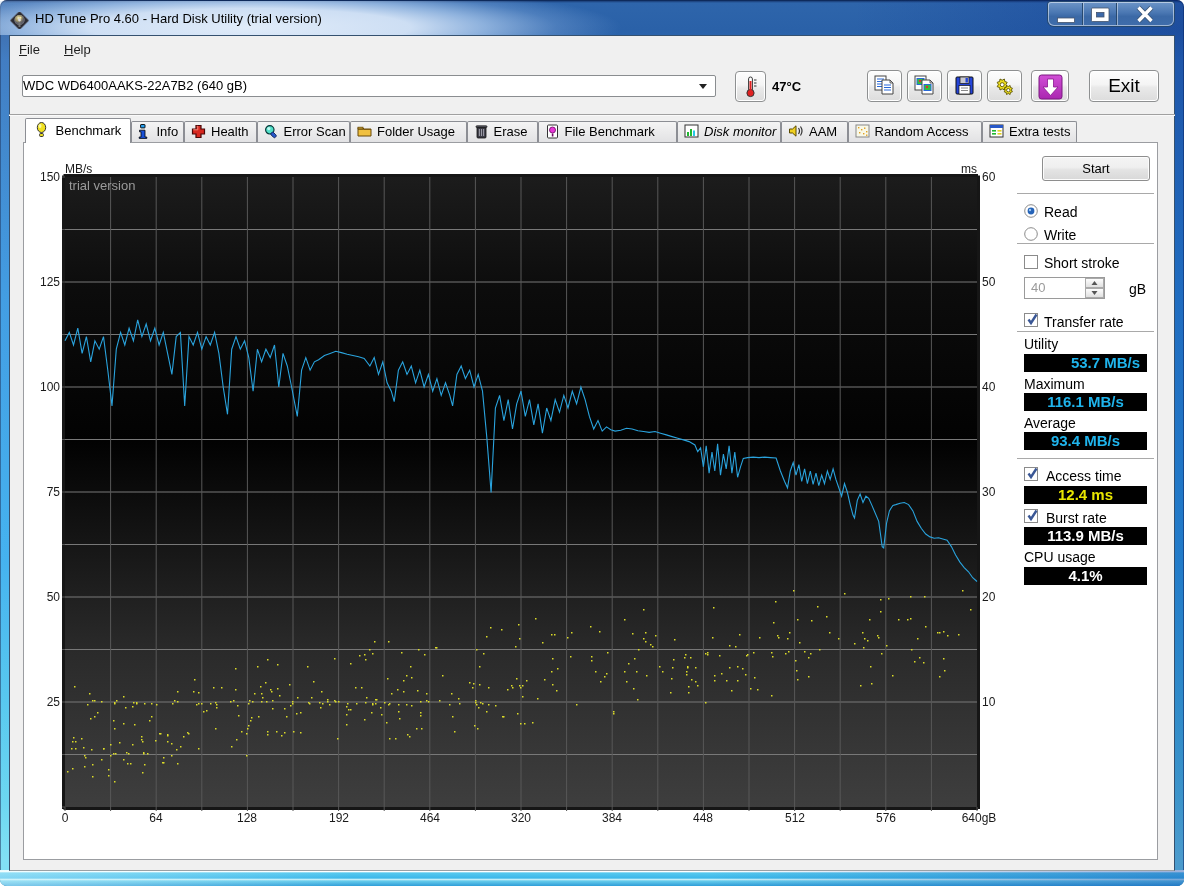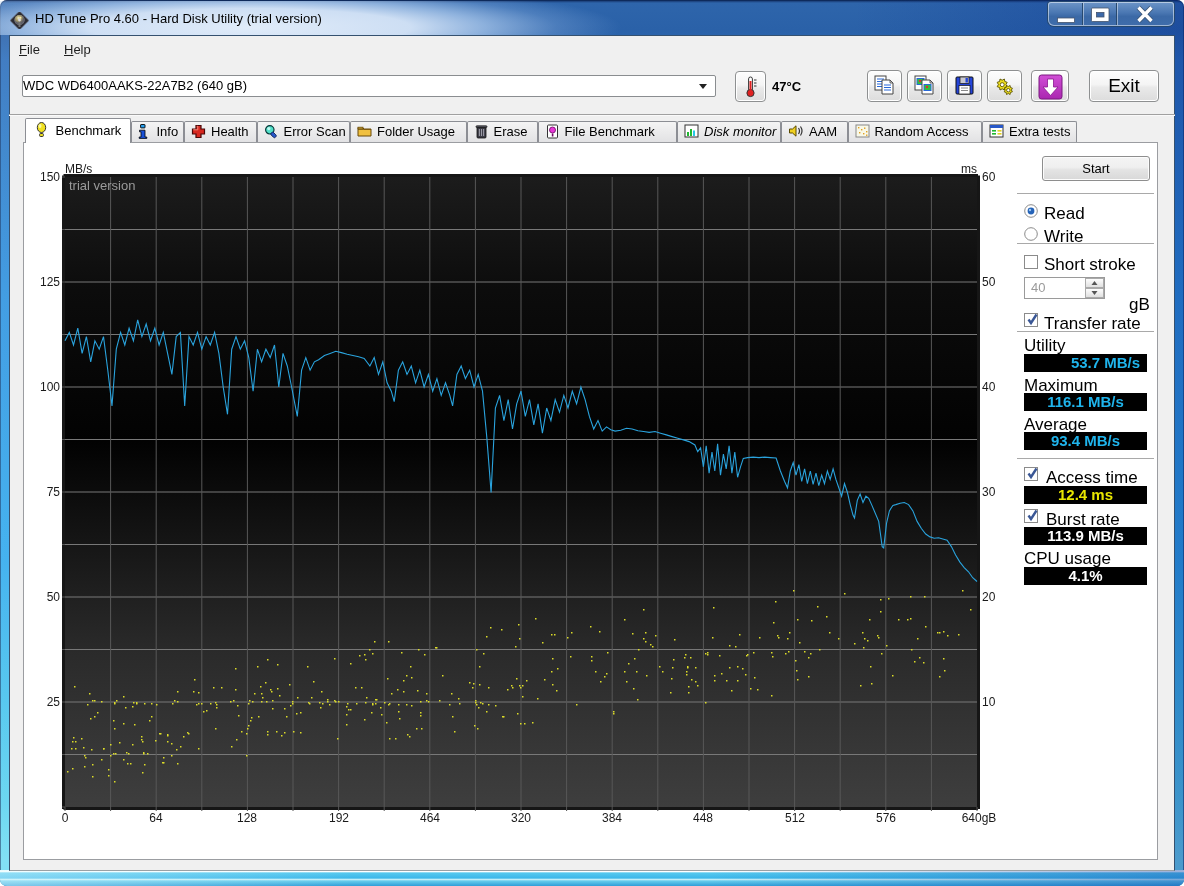--- a/index.html
+++ b/index.html
@@ -27,21 +27,21 @@
 .menu{top:42px;height:18px;font-size:13px;color:#1f1f1f;}
 
 #combo{left:22px;top:75px;width:694px;height:22px;background:#fff;border:1px solid #8a8d90;border-radius:2px;font-size:13px;line-height:20px;color:#000;}
 .tbtn{border:1px solid #8e9091;border-radius:4px;background:linear-gradient(180deg,#fdfdfd 0%,#f4f4f4 45%,#e9e9e9 55%,#dcdcdc 100%);box-shadow:inset 0 0 0 1px #fff;}
 
 .tab{top:121px;height:21px;border:1px solid #8c8e94;border-bottom:none;border-radius:2px 2px 0 0;background:linear-gradient(180deg,#f4f4f4,#e2e2e4);font-size:13px;color:#000;}
 #tabactive{top:118px;height:25px;background:#fff;z-index:5;border:1px solid #8c8e94;border-bottom:none;border-radius:2px 2px 0 0;font-size:13px;}
 #panel{left:23px;top:142px;width:1135px;height:718px;background:#fff;border:1px solid #9b9da1;}
 
 .sep{left:1017px;width:137px;height:1px;background:#a9a9a9;}
-.lbl{font-size:17px;color:#000;}
+.lbl{font-size:14px;color:#000;}
 .vbox{left:1024px;width:123px;height:18px;background:#000;color:#fff;font-weight:bold;font-size:15px;text-align:center;line-height:18px;}
 .cb{left:1024px;width:14px;height:14px;background:#fff;border:1px solid #8b8b8b;}
 .axis{font-size:12px;color:#1a1a1a;}
 .axr{text-align:right;}
 .axc{text-align:center;}
 </style></head><body>
 <div id="frame" class="abs"></div>
 <div id="frameshade" class="abs"></div>
 <div id="botband" class="abs"></div>
 <div id="botshade" class="abs"></div>
@@ -867,21 +867,21 @@
 <div class="abs" style="left:1085px;top:278px;width:19px;height:10px;background:linear-gradient(180deg,#fdfdfd,#e0e0e0);border:1px solid #aaa;">
     <svg width="17" height="8">
       <path d="M8.5 2 L11.5 6 L5.5 6 Z" fill="#555"></path>
     </svg>
   </div>
 <div class="abs" style="left:1085px;top:288px;width:19px;height:10px;background:linear-gradient(180deg,#fdfdfd,#e0e0e0);border:1px solid #aaa;">
     <svg width="17" height="8">
       <path d="M8.5 6 L11.5 2 L5.5 2 Z" fill="#555"></path>
     </svg>
   </div>
-<div class="lbl abs" style="left:1129px;top:295px;text-align:center;">gB</div>
+<div class="lbl abs" style="left:1129px;top:281px;text-align:center;">gB</div>
 <div class="cb abs" style="left:1024px;top:313px;">
     <svg class="abs" style="left:1px;top:-2px;" width="14" height="15">
       <path d="M2.5 7.5 L5 11 L10.5 2.5" fill="none" stroke="#3a5795" stroke-width="2.4"></path>
     </svg>
   </div>
 <div class="lbl abs" style="left:1044px;top:314px;">Transfer rate</div>
 <div class="lbl abs" style="left:1024px;top:336px;">Utility</div>
 <div class="vbox abs" style="top:354px;color:#1fb4ec;padding-left:40px;">53.7 MB/s</div>
 <div class="lbl abs" style="left:1024px;top:376px;">Maximum</div>
 <div class="vbox abs" style="top:393px;color:#1fb4ec;">116.1 MB/s</div>

